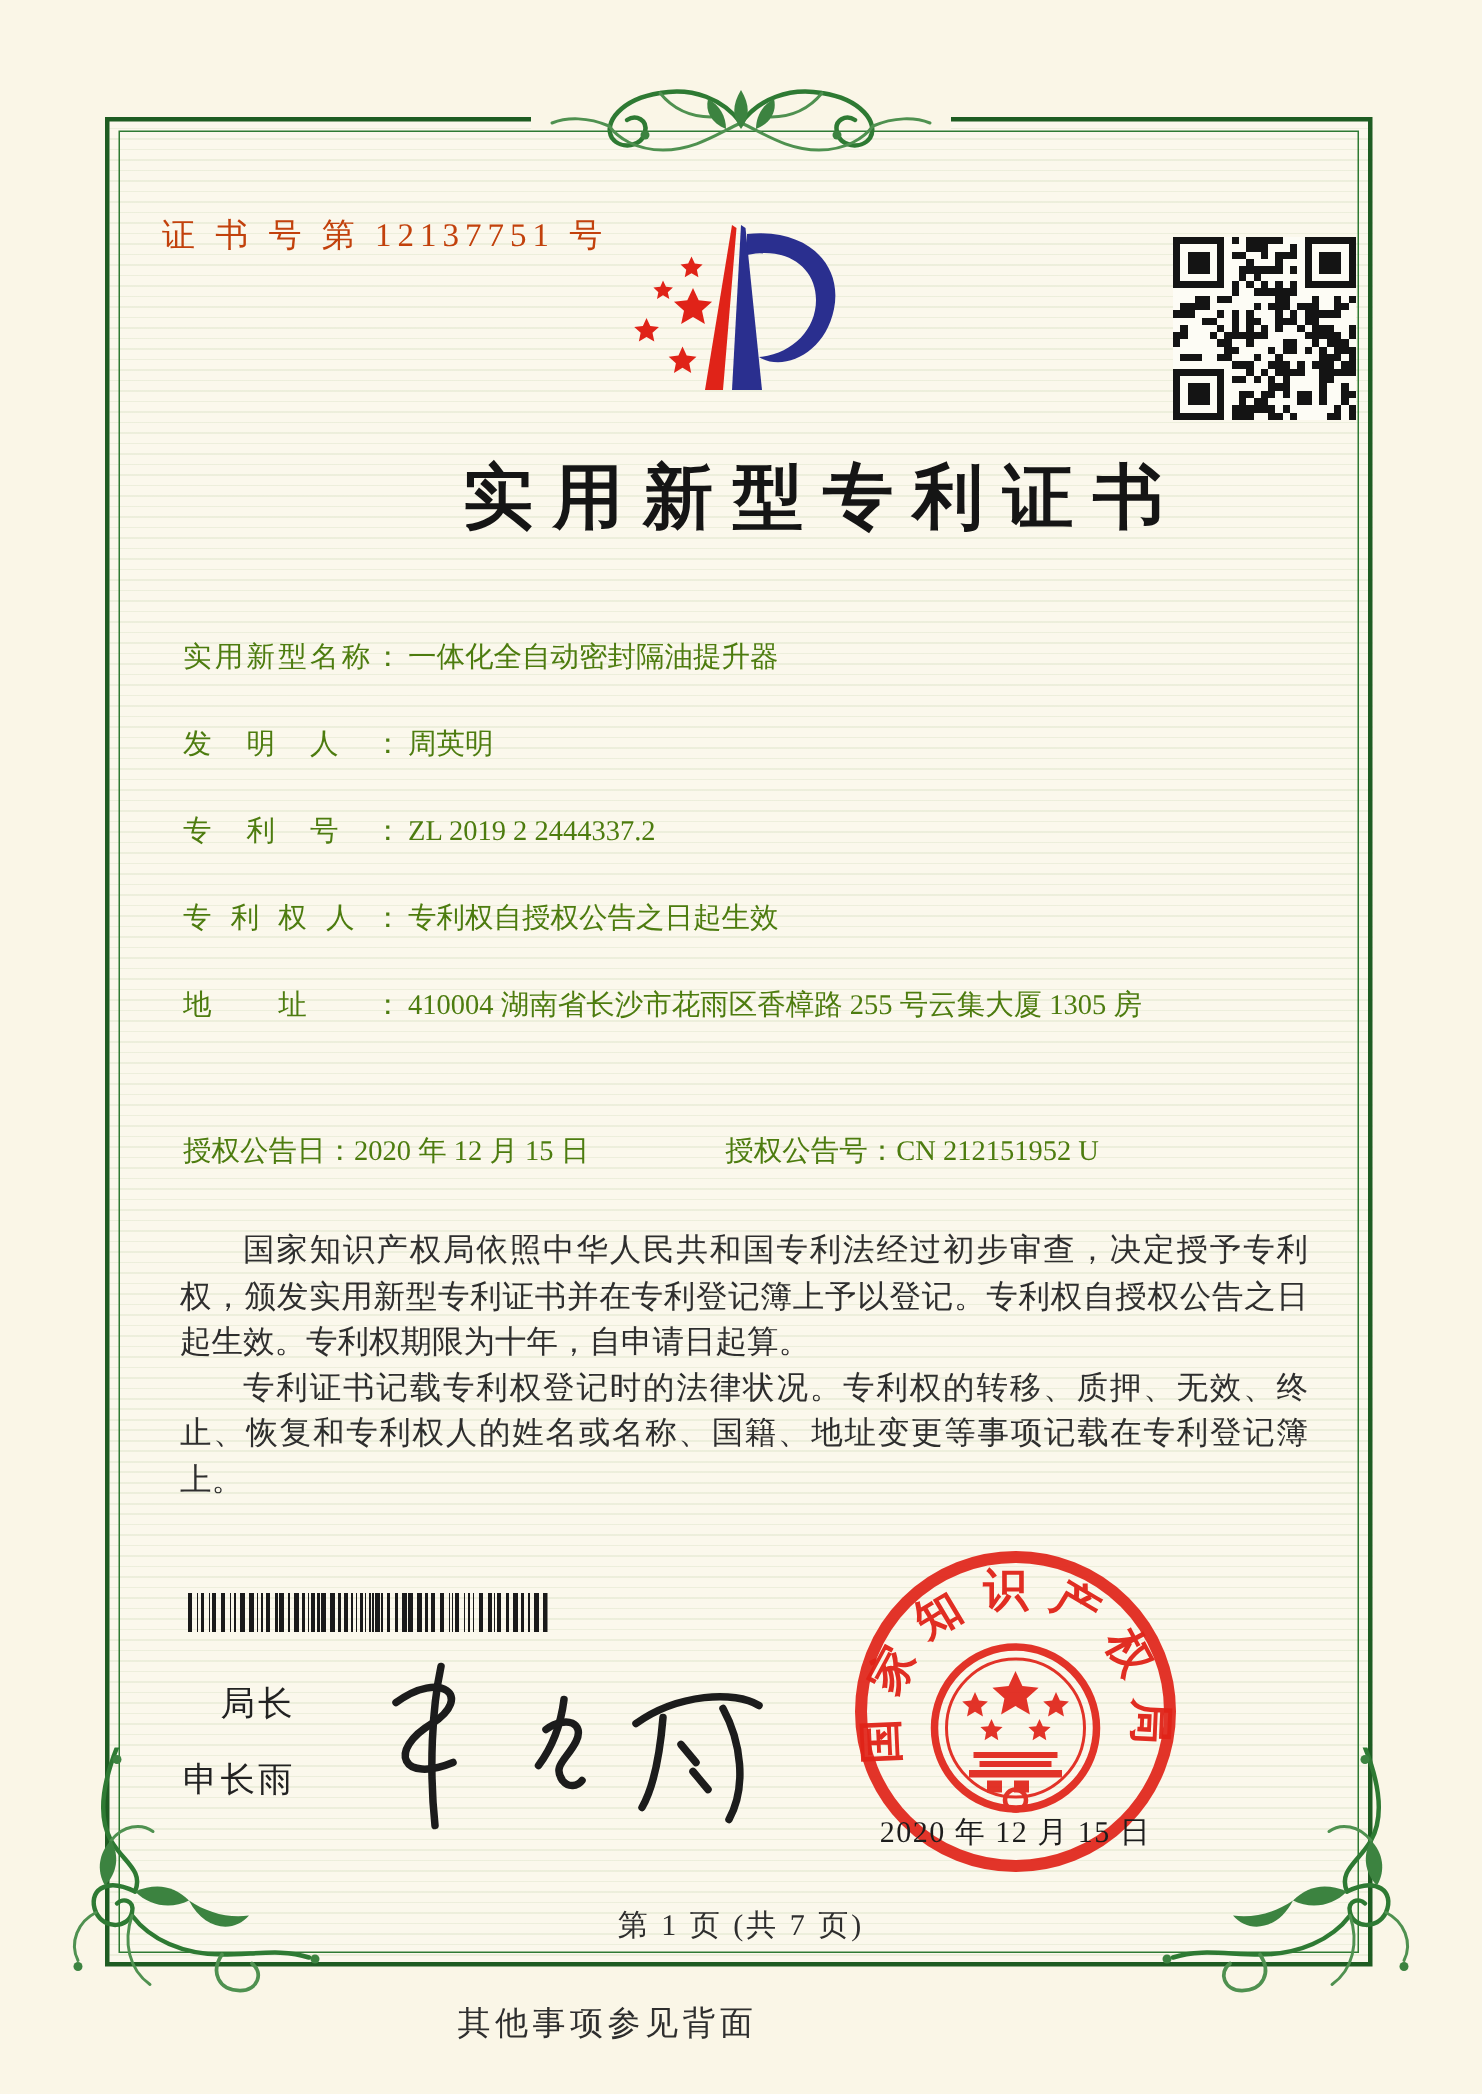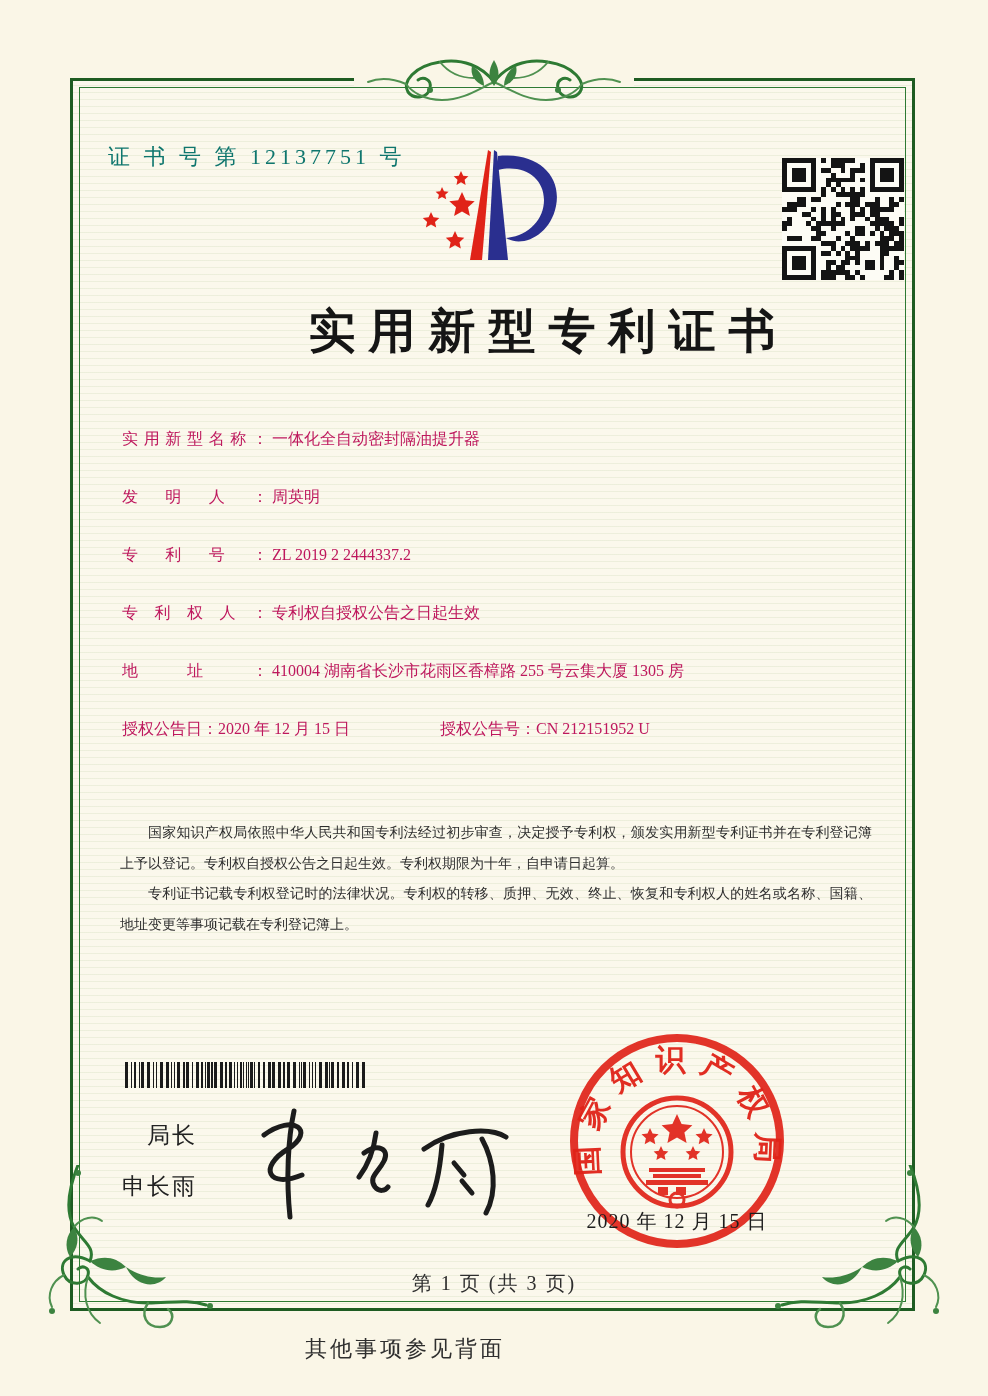--- a/index.html
+++ b/index.html
@@ -28,49 +28,49 @@
   .ornament-top{
     position:absolute;left:344px;top:48px;width:300px;height:62px;
   }
   .corner-flourish{
     position:absolute;width:190px;height:175px;
   }
   .corner-bl{left:30px;top:1165px;}
   .corner-br{right:30px;top:1165px;transform:scaleX(-1);}
   .cert-number{
     position:absolute;left:108px;top:142px;
-    font-size:22px;letter-spacing:4px;color:#0f766e;
+    font-size:22px;letter-spacing:4px;color:#c2410c;
   }
   .logo{
     position:absolute;left:398px;top:140px;width:200px;height:152px;
   }
   .qr{
     position:absolute;left:782px;top:158px;width:122px;height:122px;background:#fdfcf5;
   }
   .title{
     position:absolute;left:0;top:300px;width:988px;
     text-align:center;font-size:47px;font-weight:bold;color:#151515;
     letter-spacing:13px;text-indent:13px;padding-left:48px;
   }
   .fields{
     position:absolute;left:122px;top:425px;width:760px;
-    font-size:16px;color:#be185d;
+    font-size:19px;color:#4d7c0f;
   }
   .field-row{height:58px;line-height:28px;white-space:nowrap;}
   .field-label{
     display:inline-block;width:146px;
     text-align:justify;text-align-last:justify;
     vertical-align:top;
   }
   .field-value{margin-left:4px;}
-  .grant-row{height:58px;line-height:28px;white-space:nowrap;}
+  .grant-row{height:58px;line-height:28px;white-space:nowrap;margin-top:39px;}
   .grant-pair2{margin-left:86px;}
   .paragraphs{
     position:absolute;left:120px;top:818px;width:752px;
-    font-size:14px;line-height:30.5px;color:#2e2e2e;text-align:justify;
+    font-size:21px;line-height:30.5px;color:#2e2e2e;text-align:justify;
   }
   .paragraphs p{margin:0;text-indent:2em;}
   .barcode{
     position:absolute;left:125px;top:1062px;width:240px;height:26px;
   }
   .director{
     position:absolute;left:122px;top:1120px;font-size:23px;color:#222;
   }
   .director div{margin-bottom:20px;letter-spacing:2px;text-align:right;}
   .signature{
@@ -639,15 +639,15 @@
       <rect x="87" y="144" width="48" height="4"></rect>
       <rect x="80" y="150" width="62" height="5"></rect>
       <rect x="92" y="157" width="10" height="8"></rect>
       <rect x="110" y="157" width="10" height="8"></rect>
       <circle cx="111" cy="170" r="7" fill="none" stroke="#e02318" stroke-width="3"></circle>
     </g>
   </svg>
 </div>
 <div class="seal-date">2020 年 12 月 15 日</div>
 
-<div class="page-info">第 1 页 (共 3 页)</div>
+<div class="page-info">第 1 页 (共 7 页)</div>
 
 <div class="footer-note">其他事项参见背面</div>
 
 </body></html>

